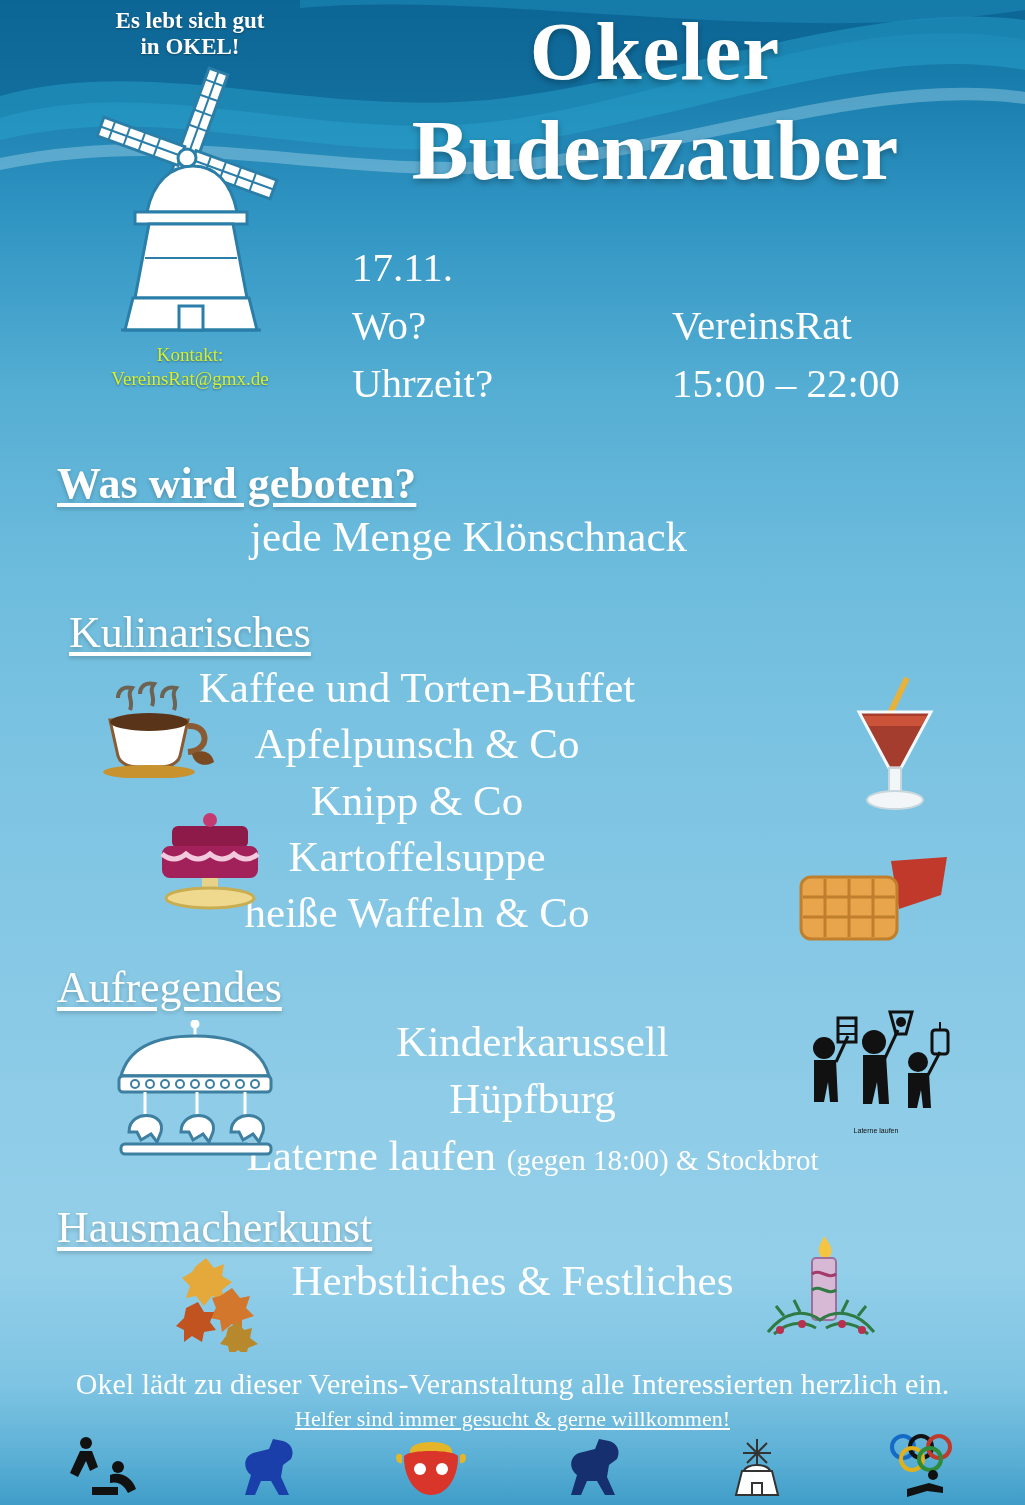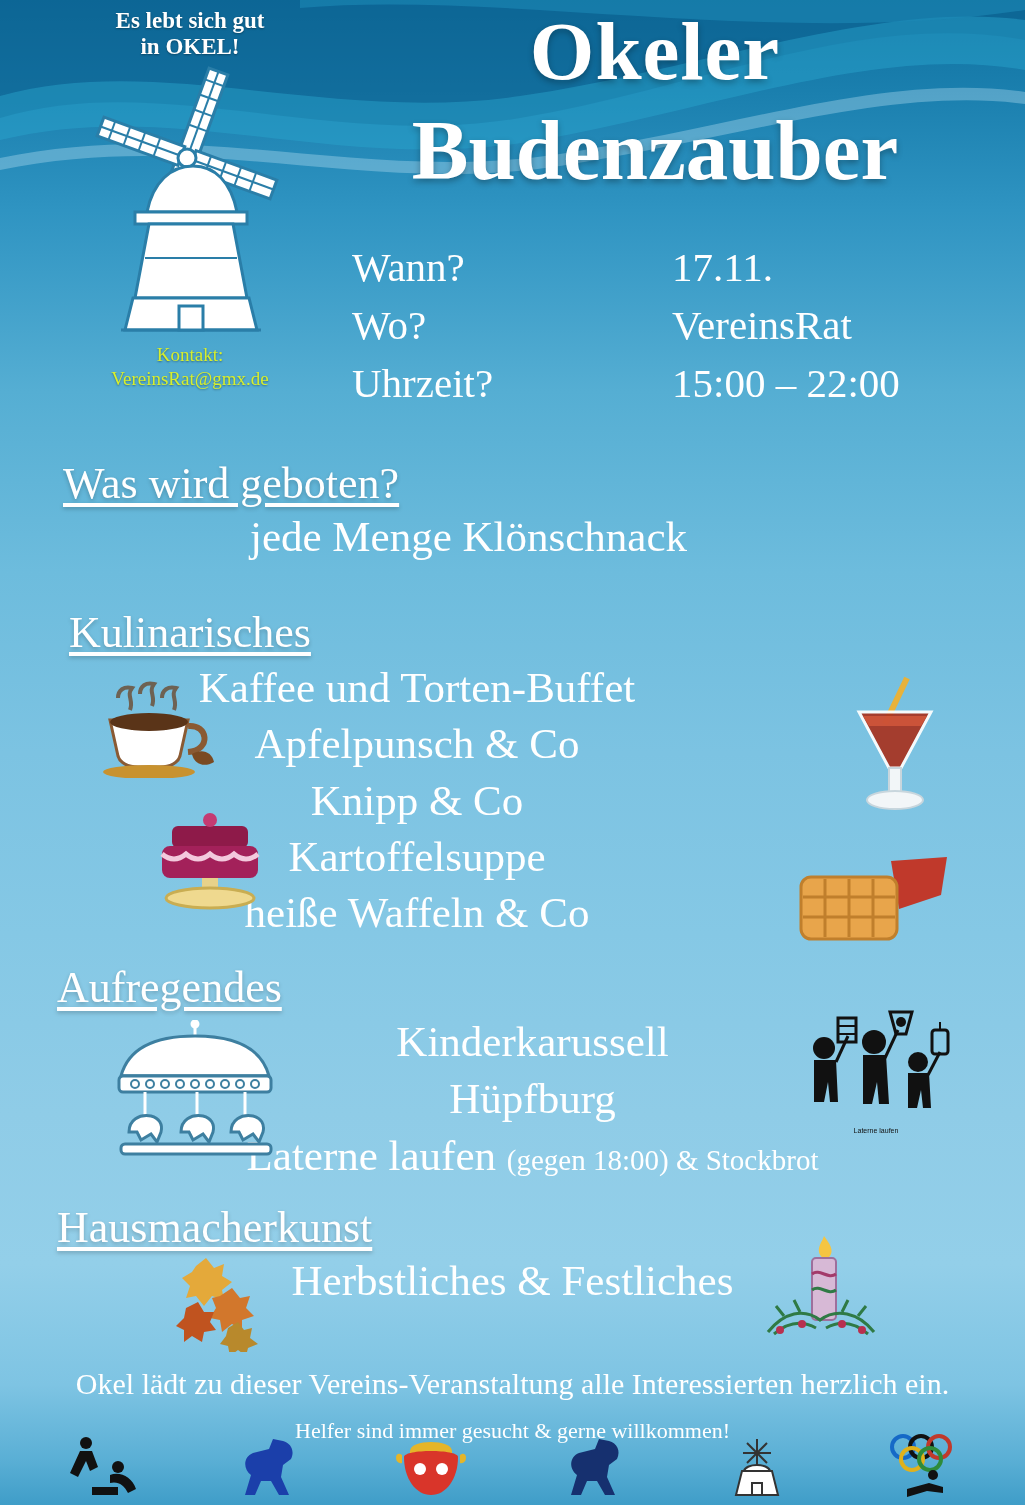--- a/index.html
+++ b/index.html
@@ -85,21 +85,21 @@
   .facts-q { width: 320px; }
   .facts-a { flex: 1; }
 
   
   .section-head {
     font-size: 44px;
     text-decoration: underline;
     text-underline-offset: 5px;
     text-shadow: 0 2px 4px rgba(0,0,0,.22);
   }
-  .sec-offer { position: absolute; left: 63px; top: 458px; }
+  .sec-offer { position: absolute; left: 57px; top: 458px; font-weight: bold; }
   .offer-text {
     position: absolute; left: 250px; top: 512px;
     font-size: 43px;
   }
 
   .sec-kulinarisch { position: absolute; left: 57px; top: 607px; margin-left: 12px; }
   .kulinarisch-list {
     position: absolute; left: 0; top: 660px;
     width: 834px;
     text-align: center;
@@ -125,21 +125,21 @@
     width: 1025px; text-align: center;
     font-size: 43px;
   }
 
   
   .footer {
     position: absolute; left: 0; top: 1366px; width: 1025px;
     text-align: center;
   }
   .footer-main { font-size: 30px; line-height: 1.2; }
-  .footer-sub { font-size: 22px; margin-top: 16px; }
+  .footer-sub { font-size: 22px; margin-top: 4px; text-decoration: underline; }
 
   .footer-icons {
     position: absolute; left: 0; bottom: 4px; width: 1025px;
     display: flex; justify-content: space-around; align-items: flex-end;
     padding: 0 24px;
   }
   .footer-icons .fi { width: 86px; height: 70px; display: flex; align-items: flex-end; justify-content: center; }
 
   
   .ic { position: absolute; }
@@ -223,21 +223,20 @@
     <div class="contact">VereinsRat@gmx.de</div>
   </div>
 
   <div class="title-wrap">
     <div class="title-line1">Okeler</div>
     <div class="title-line2">Budenzauber</div>
   </div>
 
   <div class="facts">
     <div class="facts-row">
-      <div class="facts-q">Wann?</div>
       <div class="facts-a">17.11.</div>
     </div>
     <div class="facts-row">
       <div class="facts-q">Wo?</div>
       <div class="facts-a">VereinsRat</div>
     </div>
     <div class="facts-row">
       <div class="facts-q">Uhrzeit?</div>
       <div class="facts-a">15:00 – 22:00</div>
     </div>

